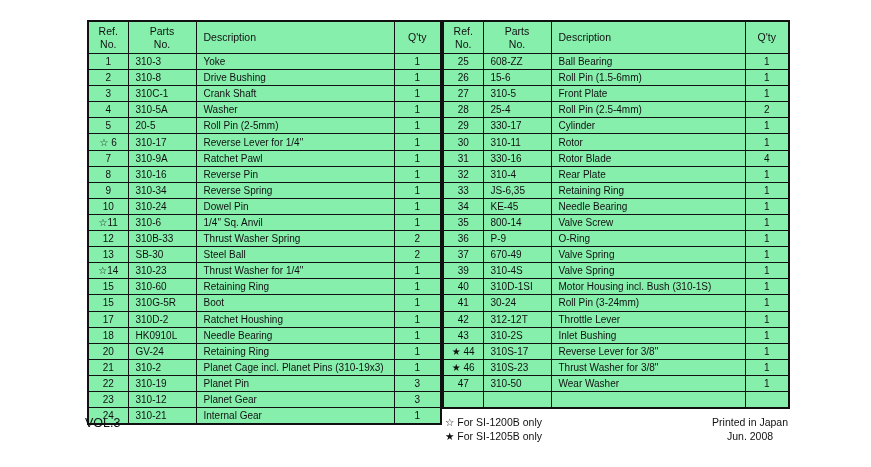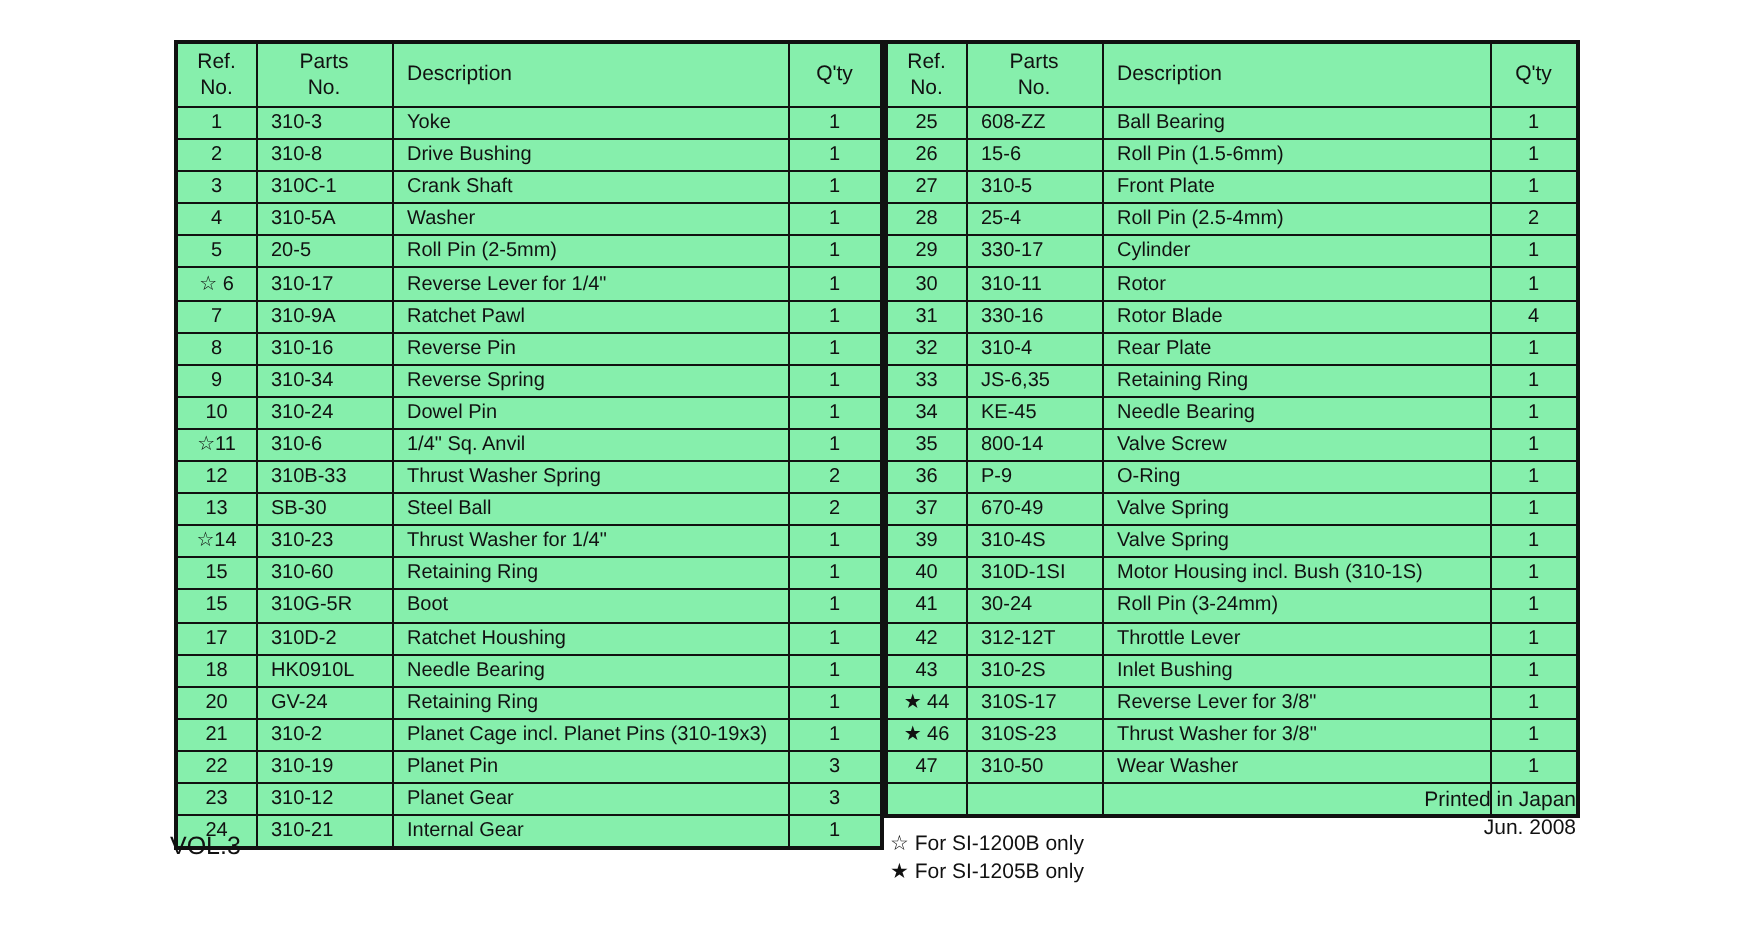--- a/index.html
+++ b/index.html
@@ -29,21 +29,21 @@
   .left-table .col-desc{width:198px;}
   .left-table .col-qty{width:47px;}
   .right-table .col-desc{width:194px;}
   .right-table .col-qty{width:44px;}
   td.cell-ref,td.cell-qty,th.h-center{text-align:center;}
   td.cell-parts,td.cell-desc,th.h-left{text-align:left;padding-left:7px;}
   .hdr-stack span{display:block;}
   .footer-text{position:absolute;font-size:10.5px;line-height:13.5px;color:#111;}
   #vol-label{left:85px;top:417px;font-size:12.5px;}
   #footnotes{left:445px;top:416px;}
-  #printed-block{top:394px;right:83px;text-align:right;}
+  #printed-block{top:416px;right:83px;text-align:center;}
 </style>
 </head>
 <body>
 
 <table class="parts-table left-table">
   <colgroup>
     <col class="col-ref">
       <col class="col-parts">
       <col class="col-desc">
       <col class="col-qty">

